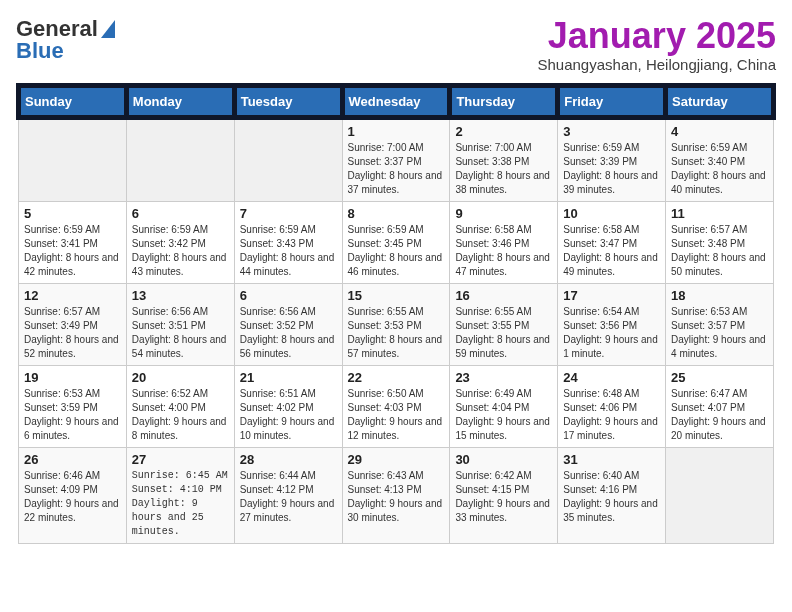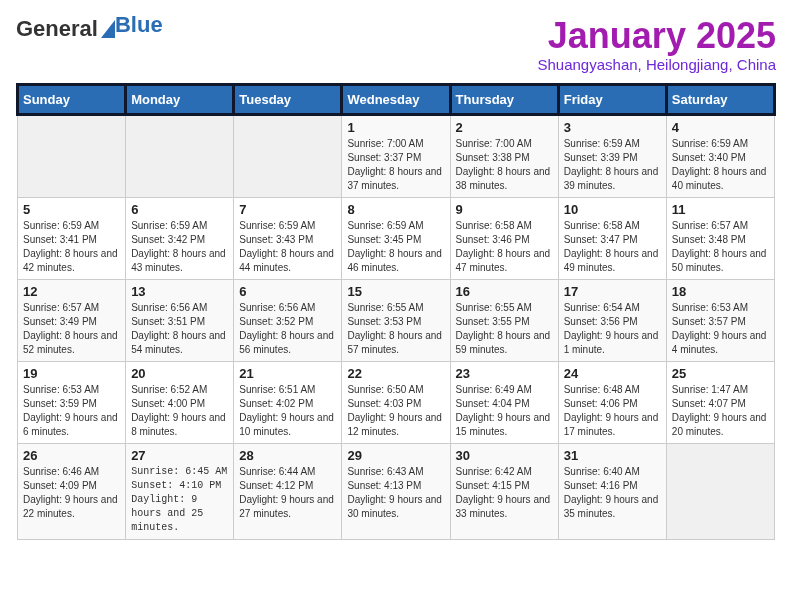--- a/index.html
+++ b/index.html
@@ -11,51 +11,51 @@
       padding: 16px;
     }
     .header {
       display: flex;
       align-items: flex-start;
       justify-content: space-between;
       margin-bottom: 10px;
     }
     .logo {
       display: flex;
-      flex-direction: row;
+      flex-direction: column;
       align-items: flex-start;
     }
     .logo-general { color: #333; }
     .logo-blue { color: #2a6db5; }
     .title-block {
       text-align: right;
     }
     .calendar-title {
       font-size: 36px;
       font-weight: bold;
       color: #a21caf;
       line-height: 1.1;
     }
     .calendar-subtitle {
       font-size: 15px;
-      color: #6d28d9;
+      color: #404040;
     }
     table {
       width: 100%;
       border-collapse: collapse;
       border: 1px solid #ccc;
     }
     thead tr th {
       background-color: #2a6db5;
       color: #fff;
       font-size: 13px;
       font-weight: bold;
       padding: 6px 4px;
       text-align: left;
-      border: 3px solid #0f172a;
+      border: 5px solid #0f172a;
     }
     tbody tr td {
       vertical-align: top;
       border: 1px solid #ccc;
       padding: 4px 5px;
       font-size: 10.5px;
       color: #222;
       width: calc(100%/7);
       min-height: 80px;
       background: #fff;
@@ -269,21 +269,21 @@
 Daylight: 9 hours and 15 minutes.</div>
         </td>
         <td>
           <div class="day-number">24</div>
           <div class="day-info" style="white-space: pre-line;">Sunrise: 6:48 AM
 Sunset: 4:06 PM
 Daylight: 9 hours and 17 minutes.</div>
         </td>
         <td>
           <div class="day-number">25</div>
-          <div class="day-info" style="white-space: pre-line;">Sunrise: 1:47 AM
+          <div class="day-info" style="white-space: pre-line;">Sunrise: 6:47 AM
 Sunset: 4:07 PM
 Daylight: 9 hours and 20 minutes.</div>
         </td>
       </tr>
       <tr>
         <td>
           <div class="day-number">26</div>
           <div class="day-info" style="white-space: pre-line;">Sunrise: 6:46 AM
 Sunset: 4:09 PM
 Daylight: 9 hours and 22 minutes.</div>

